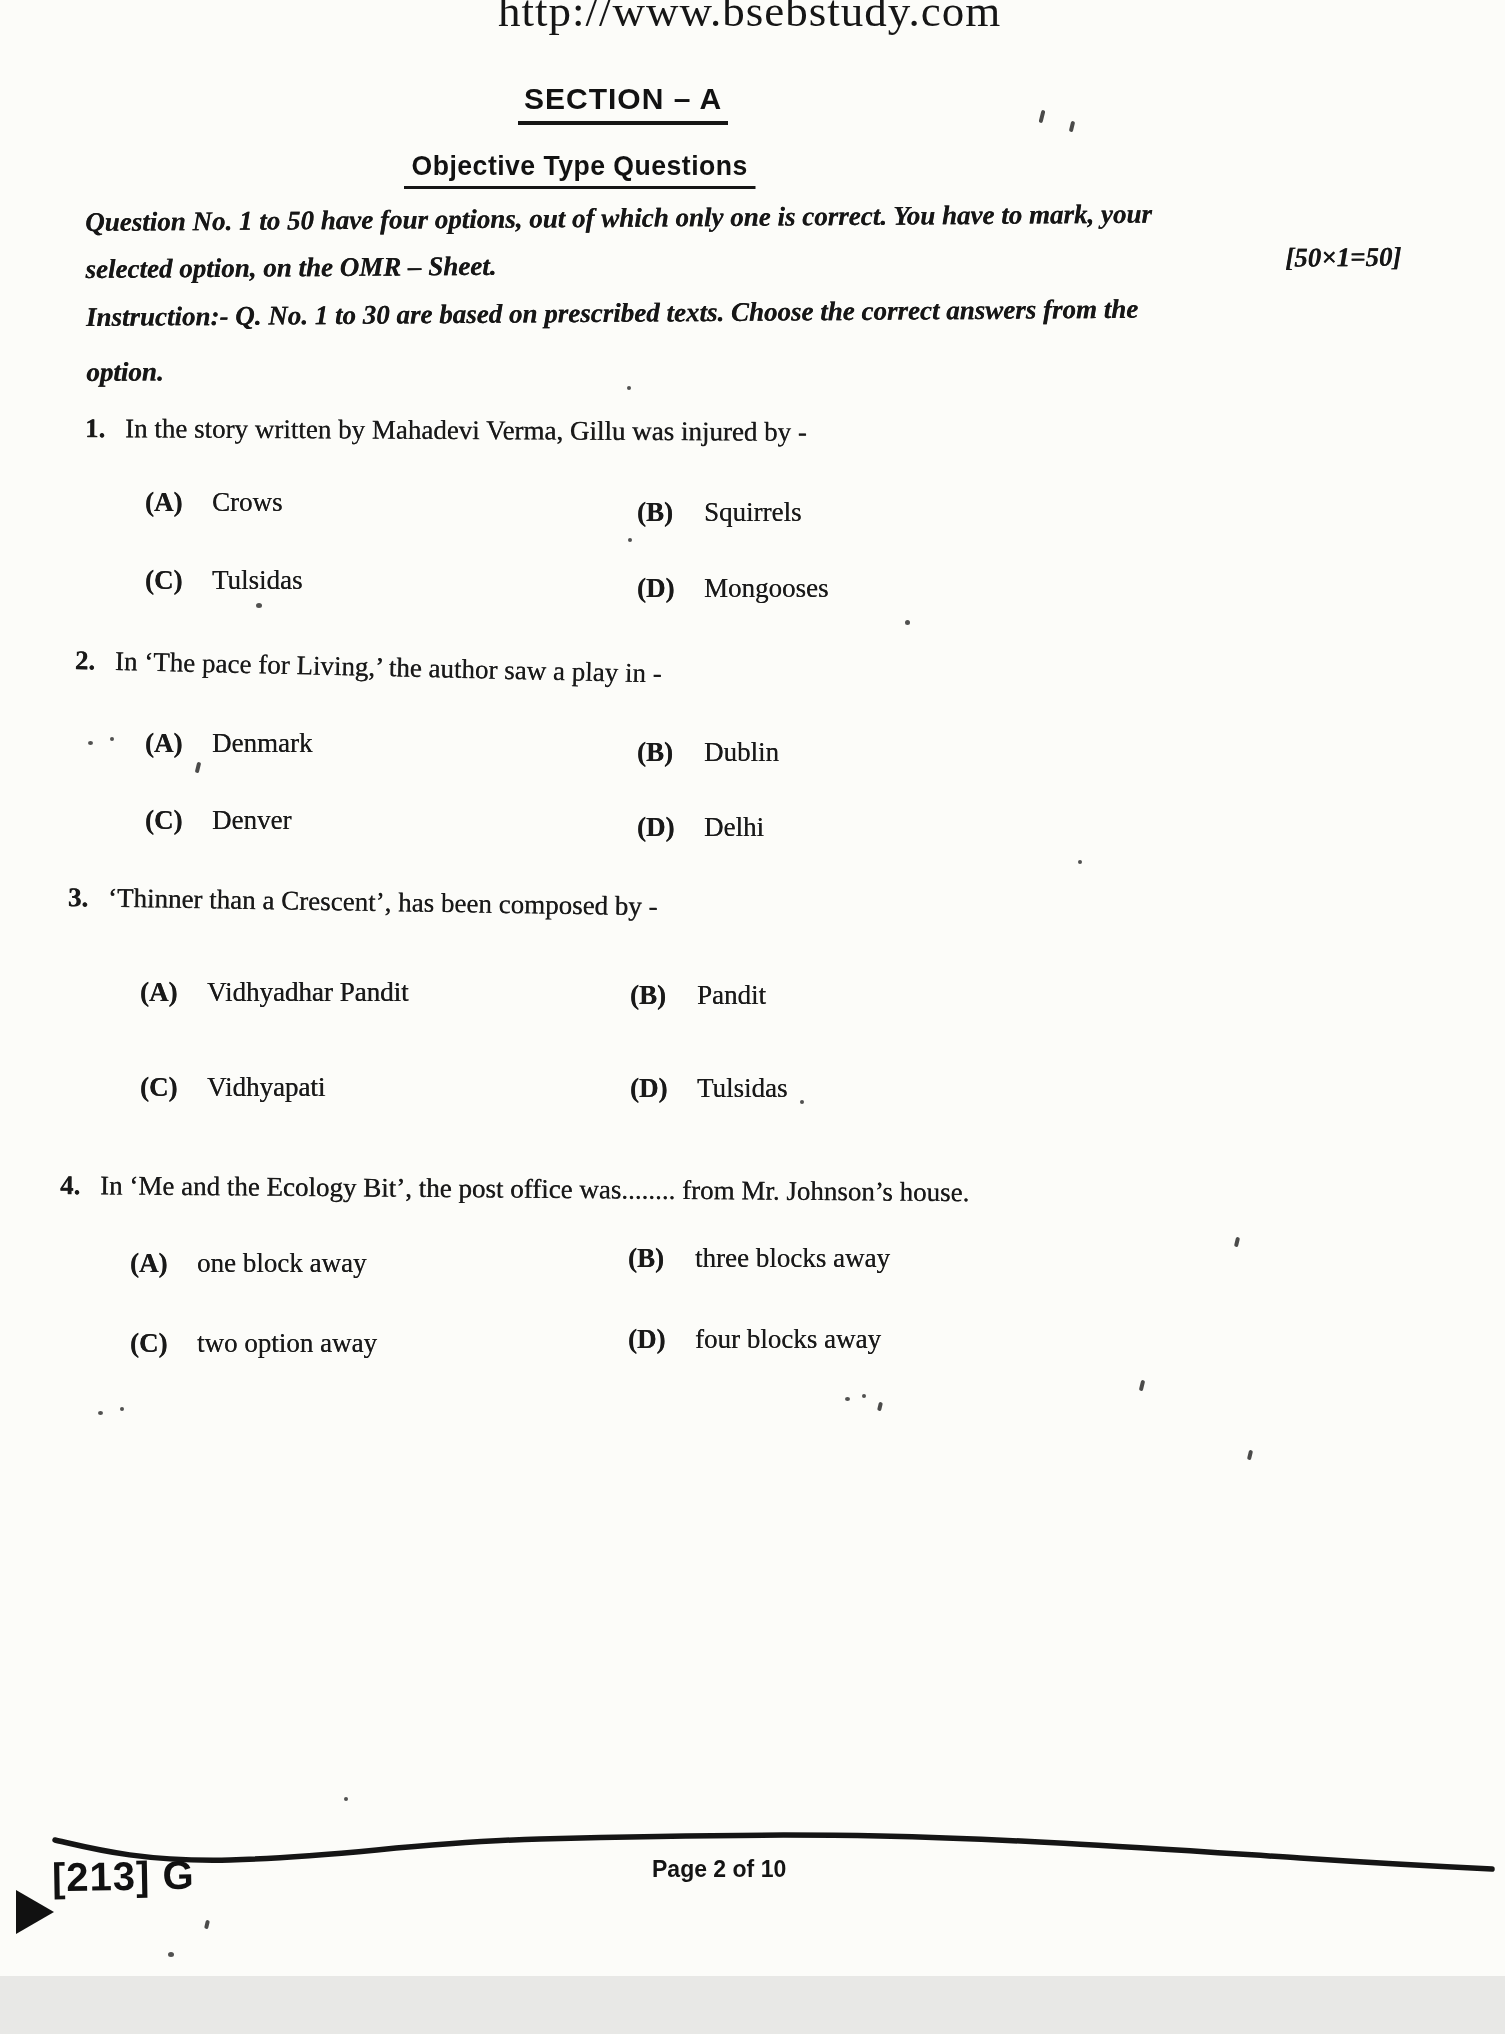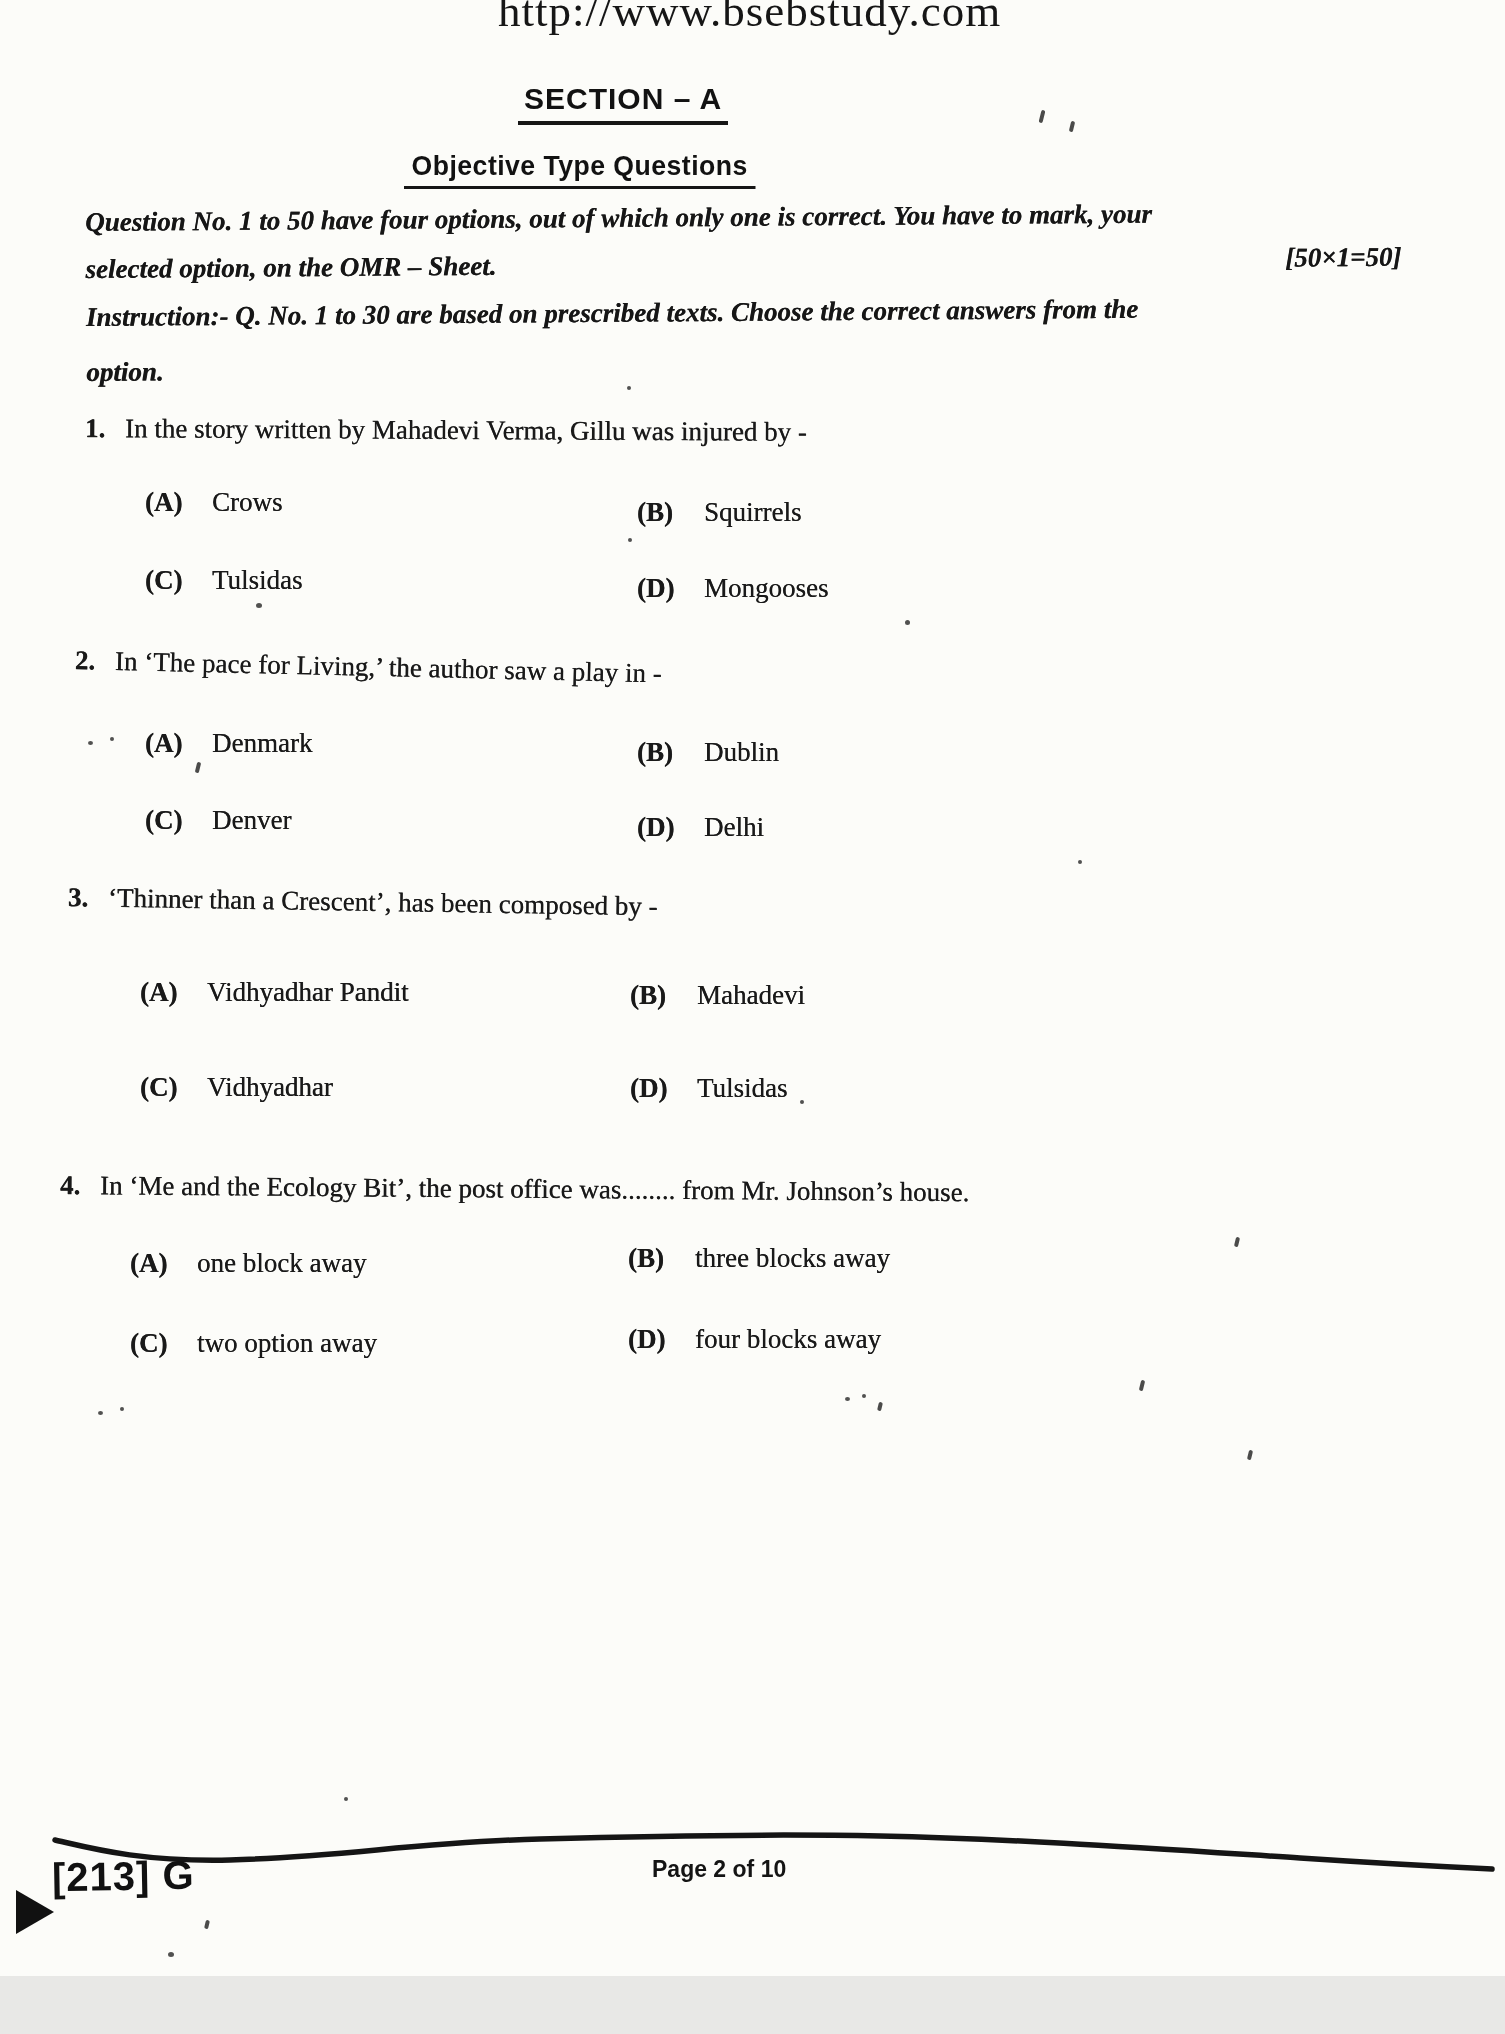--- a/index.html
+++ b/index.html
@@ -122,25 +122,25 @@
   <div class="question" style="left:68px;top:882px;transform:rotate(0.9deg);">
     <span class="qnum">3.</span>
     <span class="qtext">‘Thinner than a Crescent’, has been composed by -</span>
   </div>
   <div class="opt" style="left:140px;top:977px;">
     <span class="opt-label">(A)</span>
     <span class="opt-text">Vidhyadhar Pandit</span>
   </div>
   <div class="opt" style="left:630px;top:980px;">
     <span class="opt-label">(B)</span>
-    <span class="opt-text">Mahadevi</span>
+    <span class="opt-text">Pandit</span>
   </div>
   <div class="opt" style="left:140px;top:1072px;">
     <span class="opt-label">(C)</span>
-    <span class="opt-text">Vidhyadhar</span>
+    <span class="opt-text">Vidhyapati</span>
   </div>
   <div class="opt" style="left:630px;top:1073px;">
     <span class="opt-label">(D)</span>
     <span class="opt-text">Tulsidas</span>
   </div>
 
   <div class="question" style="left:60px;top:1170px;transform:rotate(0.45deg);">
     <span class="qnum">4.</span>
     <span class="qtext">In ‘Me and the Ecology Bit’, the post office was........ from Mr. Johnson’s house.</span>
   </div>

